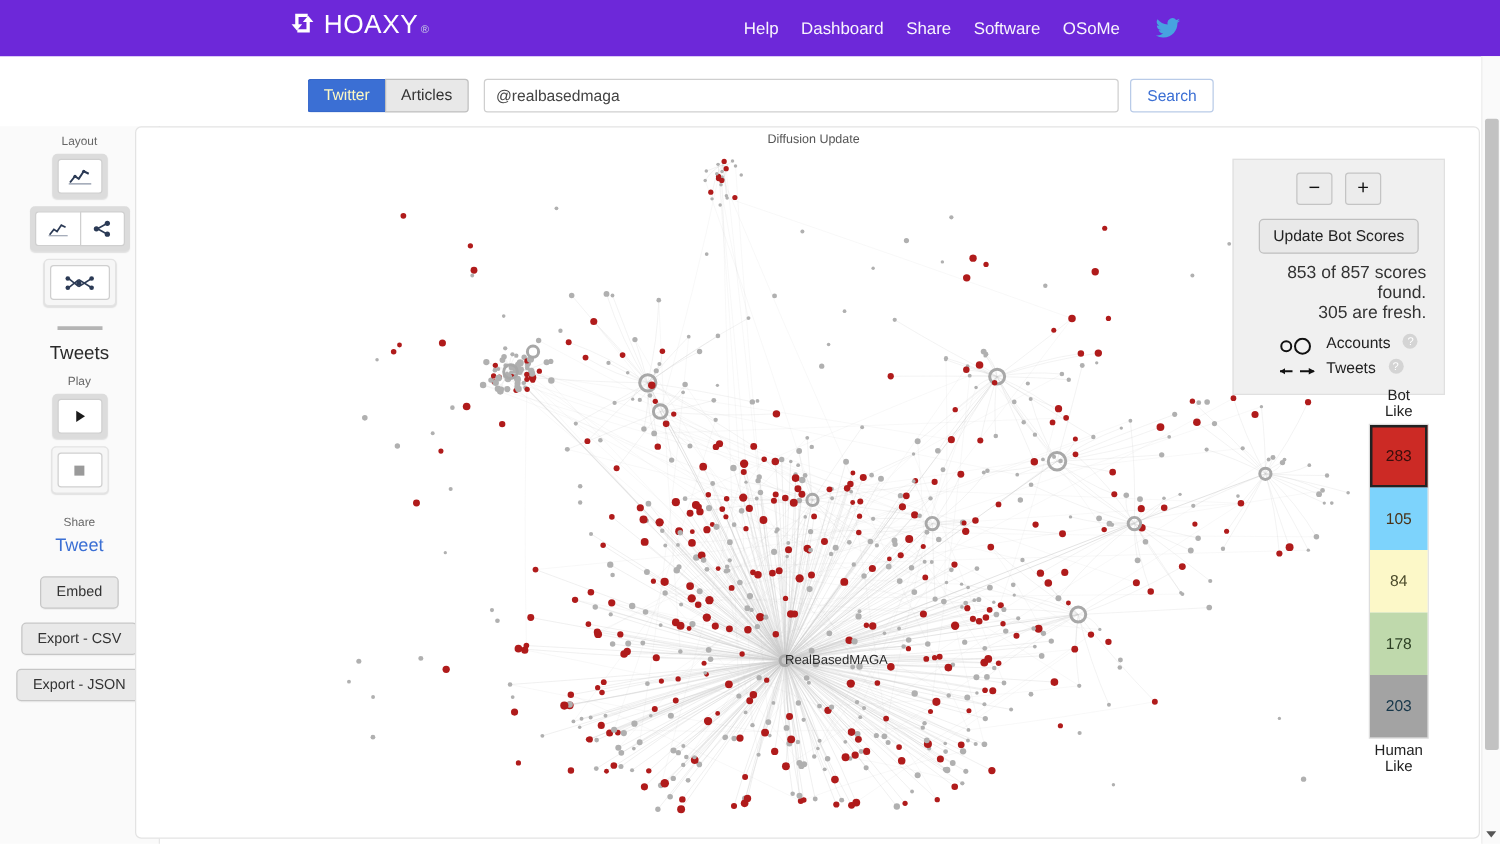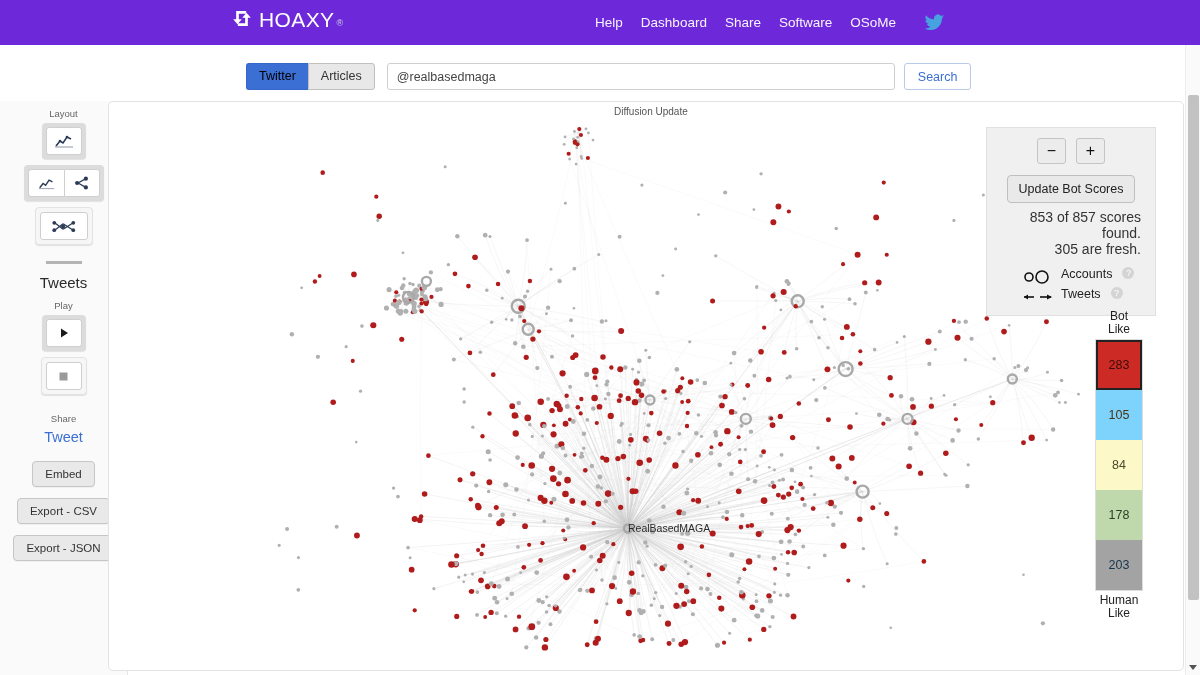--- a/index.html
+++ b/index.html
@@ -53,21 +53,21 @@
   }
   .tgl {
     height: 27px; padding: 0 12px;
     font-size: 12.5px; line-height: 25px;
     border: 1px solid #bfbfbf;
     background: #e8e8e8; color: #333;
     cursor: pointer; white-space: nowrap;
   }
   .tgl.first { border-radius: 3px 0 0 3px; border-right: none; }
   .tgl.last  { border-radius: 0 3px 3px 0; }
-  .tgl.active { background: #3b6fd4; border-color: #3566c9; color: #000000; }
+  .tgl.active { background: #3b6fd4; border-color: #3566c9; color: #fef9c3; }
   .search-input {
     width: 508px; height: 27px;
     margin-left: 12px;
     border: 1px solid #cfcfcf; border-radius: 3px;
     padding: 0 9px; font-size: 12.5px; color: #444;
     font-family: "Liberation Sans", sans-serif;
     background: #fff; outline: none;
   }
   .search-input::placeholder { color: #9a9a9a; }
   .search-btn {

